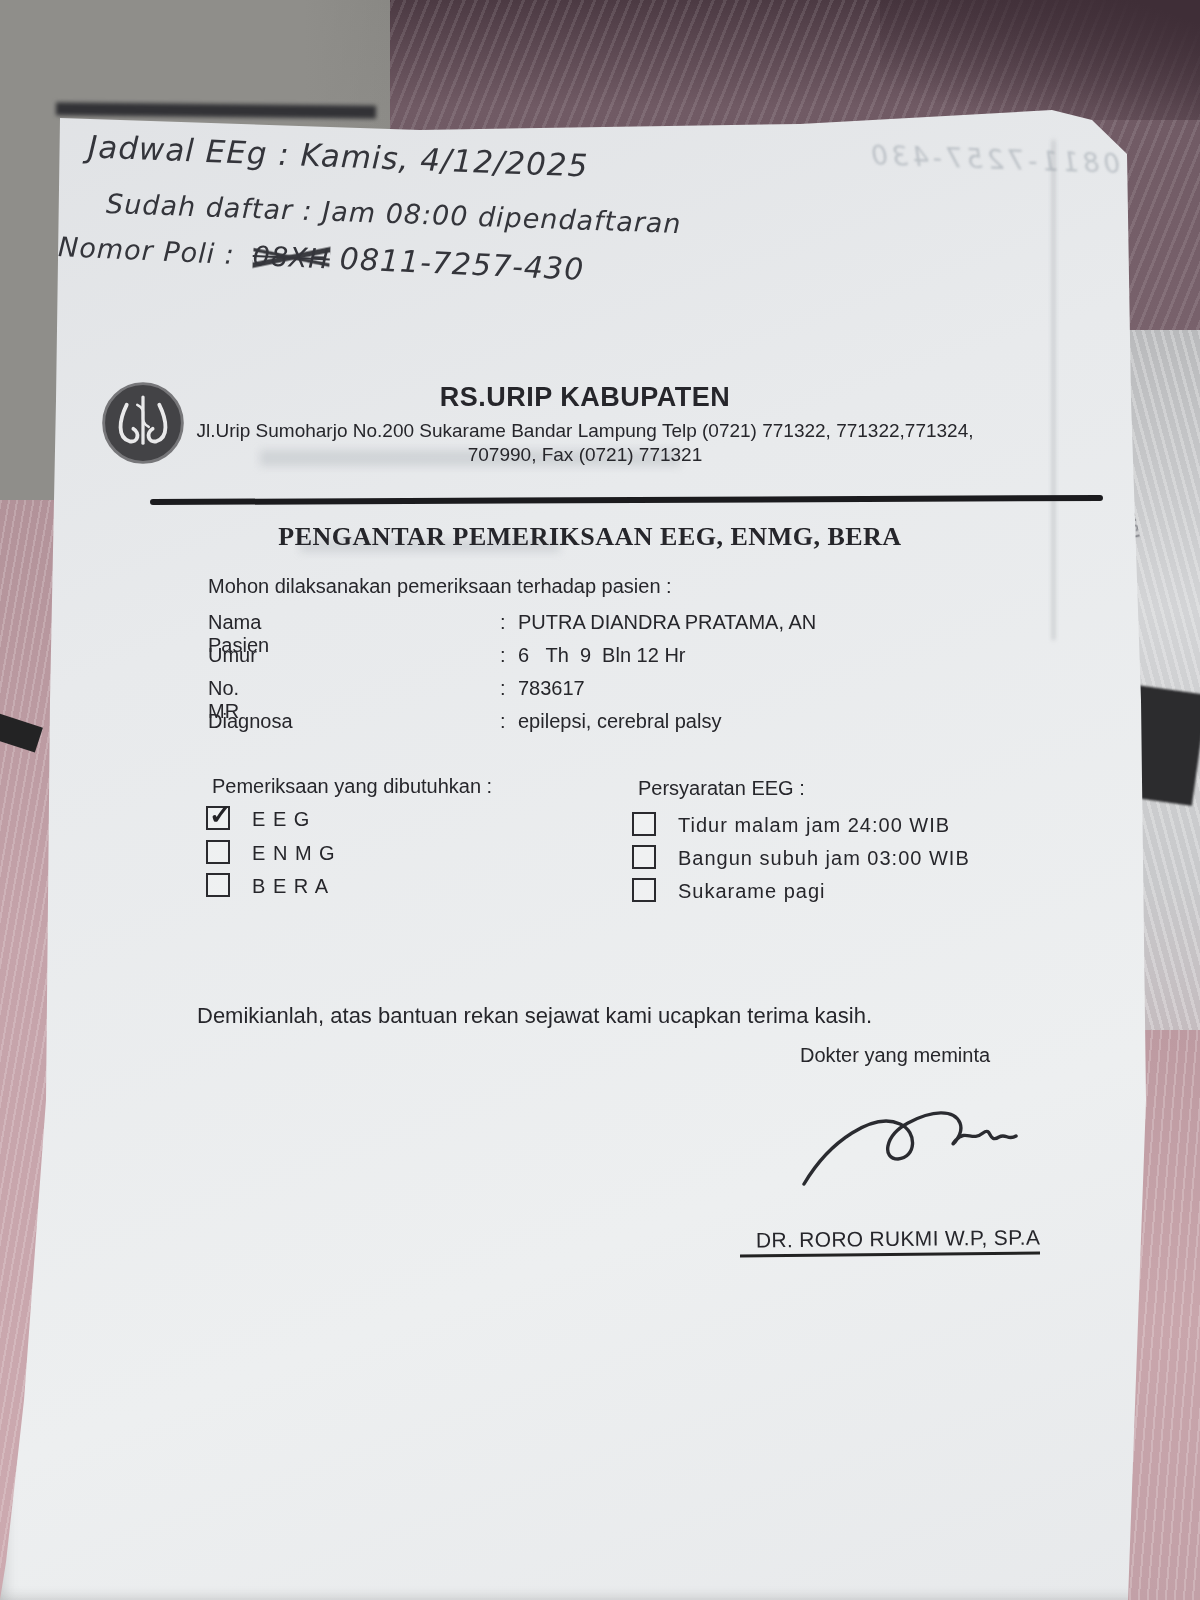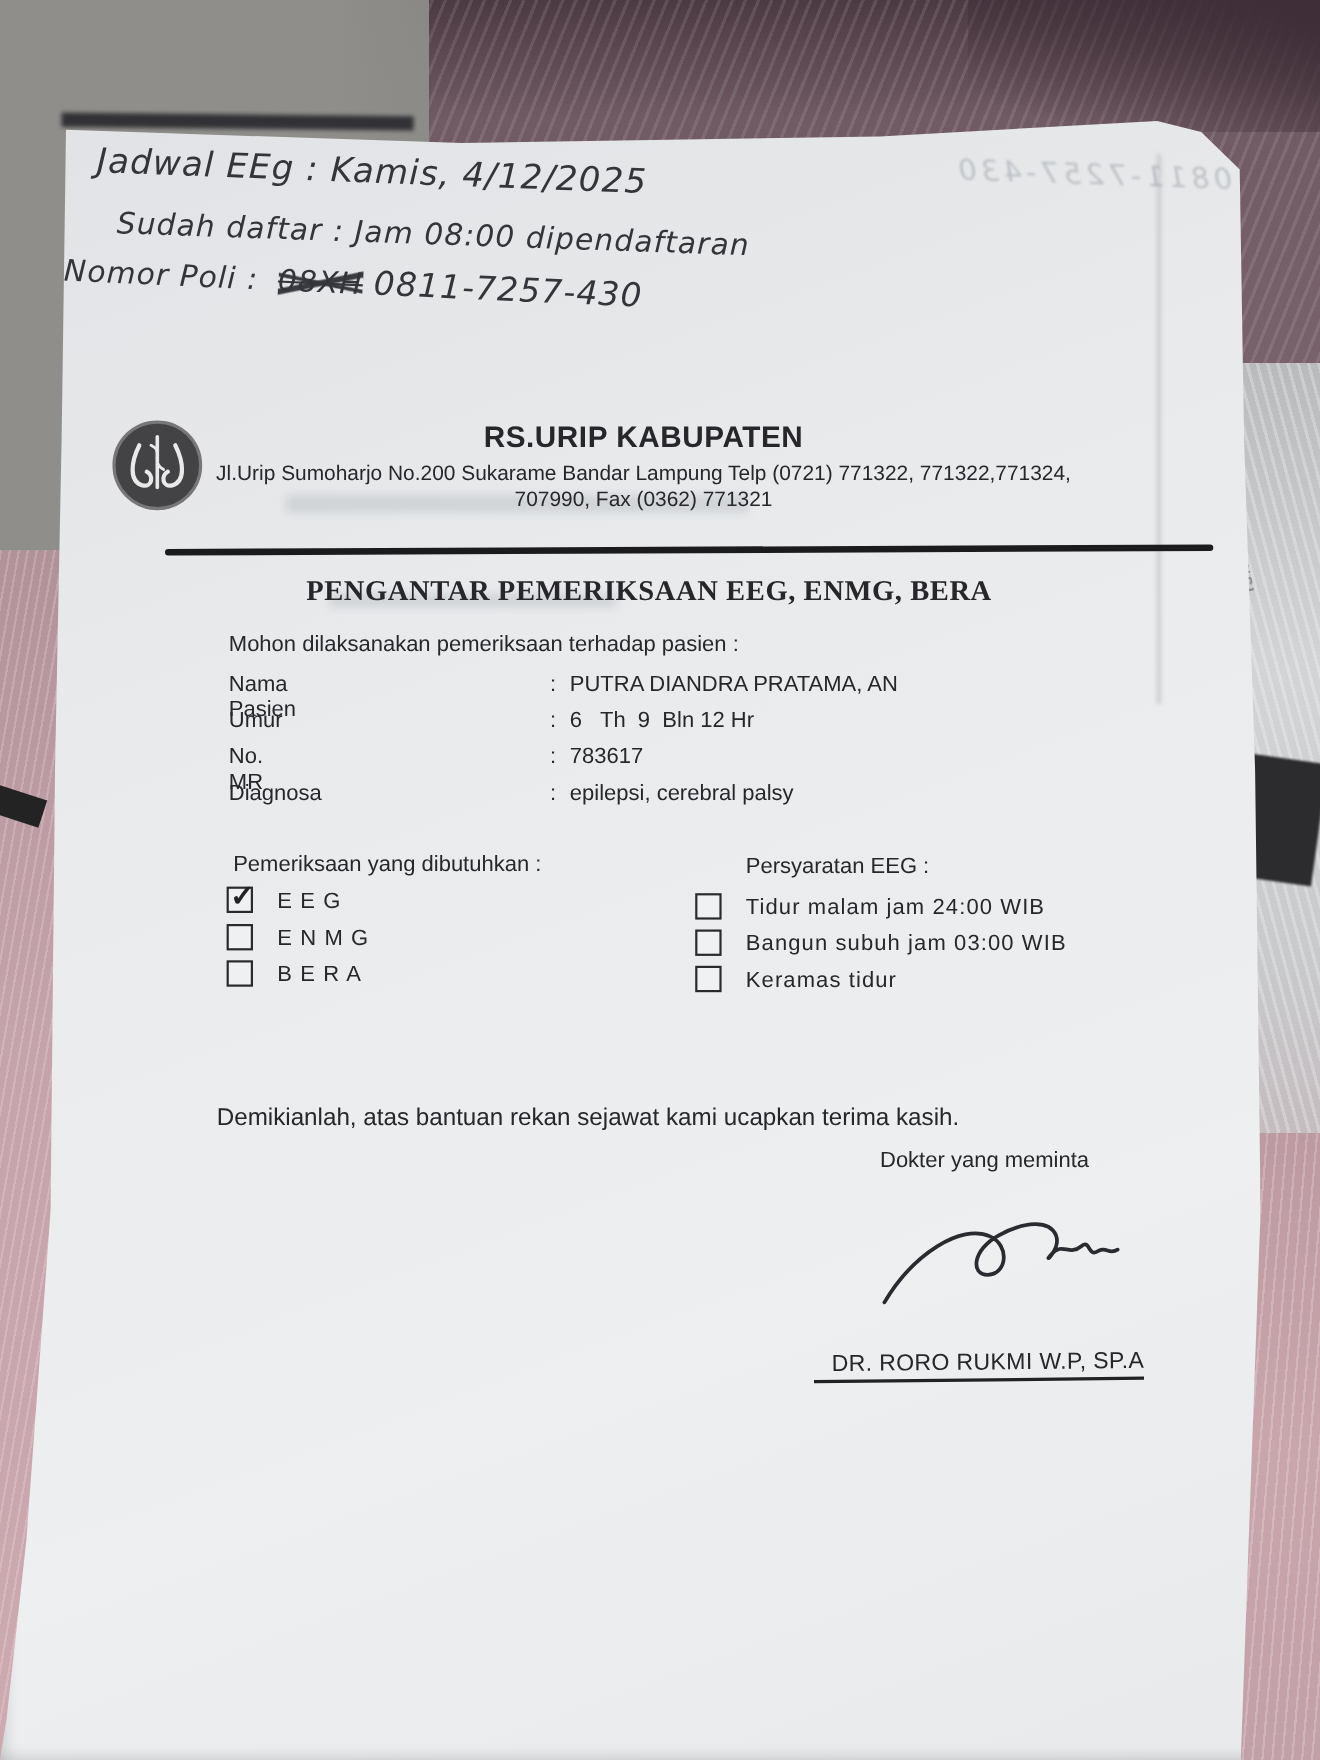--- a/index.html
+++ b/index.html
@@ -131,21 +131,21 @@
     <svg class="logo" viewBox="0 0 100 100">
       <circle cx="50" cy="49" r="41" fill="#434346"></circle>
       <circle cx="50" cy="49" r="41" fill="none" stroke="#77777a" stroke-width="3"></circle>
       <path d="M33 30 C25 46, 23 64, 36 68 C45 70, 47 59, 40 55" fill="none" stroke="#e9e9ea" stroke-width="4" stroke-linecap="round"></path>
       <path d="M67 30 C75 46, 77 64, 64 68 C55 70, 53 59, 60 55" fill="none" stroke="#e9e9ea" stroke-width="4" stroke-linecap="round"></path>
       <path d="M50 22 L50 70" stroke="#e9e9ea" stroke-width="3.4" stroke-linecap="round"></path>
       <path d="M44 30 C57 36, 43 46, 56 53" fill="none" stroke="#e9e9ea" stroke-width="2.6" stroke-linecap="round"></path>
     </svg>
     <div class="print hosp-name">RS.URIP KABUPATEN</div>
     <div class="print hosp-addr1">Jl.Urip Sumoharjo No.200 Sukarame Bandar Lampung Telp (0721) 771322, 771322,771324,</div>
-    <div class="print hosp-addr2">707990, Fax (0362) 771321</div>
+    <div class="print hosp-addr2">707990, Fax (0721) 771321</div>
     <div class="rule"></div>
 
     <div class="print intro">Mohon dilaksanakan pemeriksaan terhadap pasien  :</div>
     <div class="print doc-title">PENGANTAR PEMERIKSAAN EEG, ENMG, BERA</div>
 
     <div class="frow">
       <span class="print flabel r0">Nama Pasien</span>
       <span class="print fcolon r0">:</span>
       <span class="print fvalue r0">PUTRA DIANDRA PRATAMA, AN</span>
     </div>
@@ -174,32 +174,32 @@
     </div>
     <div class="chk-row" style="left:206px;top:873px;width:300px;">
       <span class="cbox"></span>
       <span class="print clabel">B E R A</span>
     </div>
     <div class="chk-row" style="left:206px;top:840px;width:300px;">
       <span class="cbox"></span>
       <span class="print clabel">E N M G</span>
     </div>
 
-    <div class="print sec-title" style="left:638px;top:777px;margin-left:40px;">Persyaratan EEG  :</div>
+    <div class="print sec-title" style="left:638px;top:777px;">Persyaratan EEG  :</div>
     <div class="chk-row" style="left:632px;top:812px;width:460px;">
       <span class="cbox"></span>
       <span class="print clabel">Tidur malam jam 24:00 WIB</span>
     </div>
     <div class="chk-row" style="left:632px;top:845px;width:460px;">
       <span class="cbox"></span>
       <span class="print clabel">Bangun subuh jam 03:00 WIB</span>
     </div>
     <div class="chk-row" style="left:632px;top:878px;width:460px;">
       <span class="cbox"></span>
-      <span class="print clabel">Keramas tidur</span>
+      <span class="print clabel">Sukarame pagi</span>
     </div>
 
     <div class="print closing">Demikianlah, atas bantuan rekan sejawat kami ucapkan terima kasih.</div>
     <div class="print sign-label">Dokter yang meminta</div>
     <svg class="signature" viewBox="0 0 232 102">
       <path d="M8 88 C34 44, 78 16, 104 28 C122 36, 120 62, 102 63 C86 63, 88 40, 112 27 C136 14, 158 13, 164 27 C169 40, 150 55, 160 44 C170 33, 176 46, 187 37 C196 30, 192 48, 203 41 C210 37, 212 45, 220 40" fill="none" stroke="#2a2b30" stroke-width="3.4" stroke-linecap="round"></path>
     </svg>
     <div class="print doctor">DR. RORO RUKMI W.P, SP.A</div>
     <div class="doc-underline"></div>
   </div>

